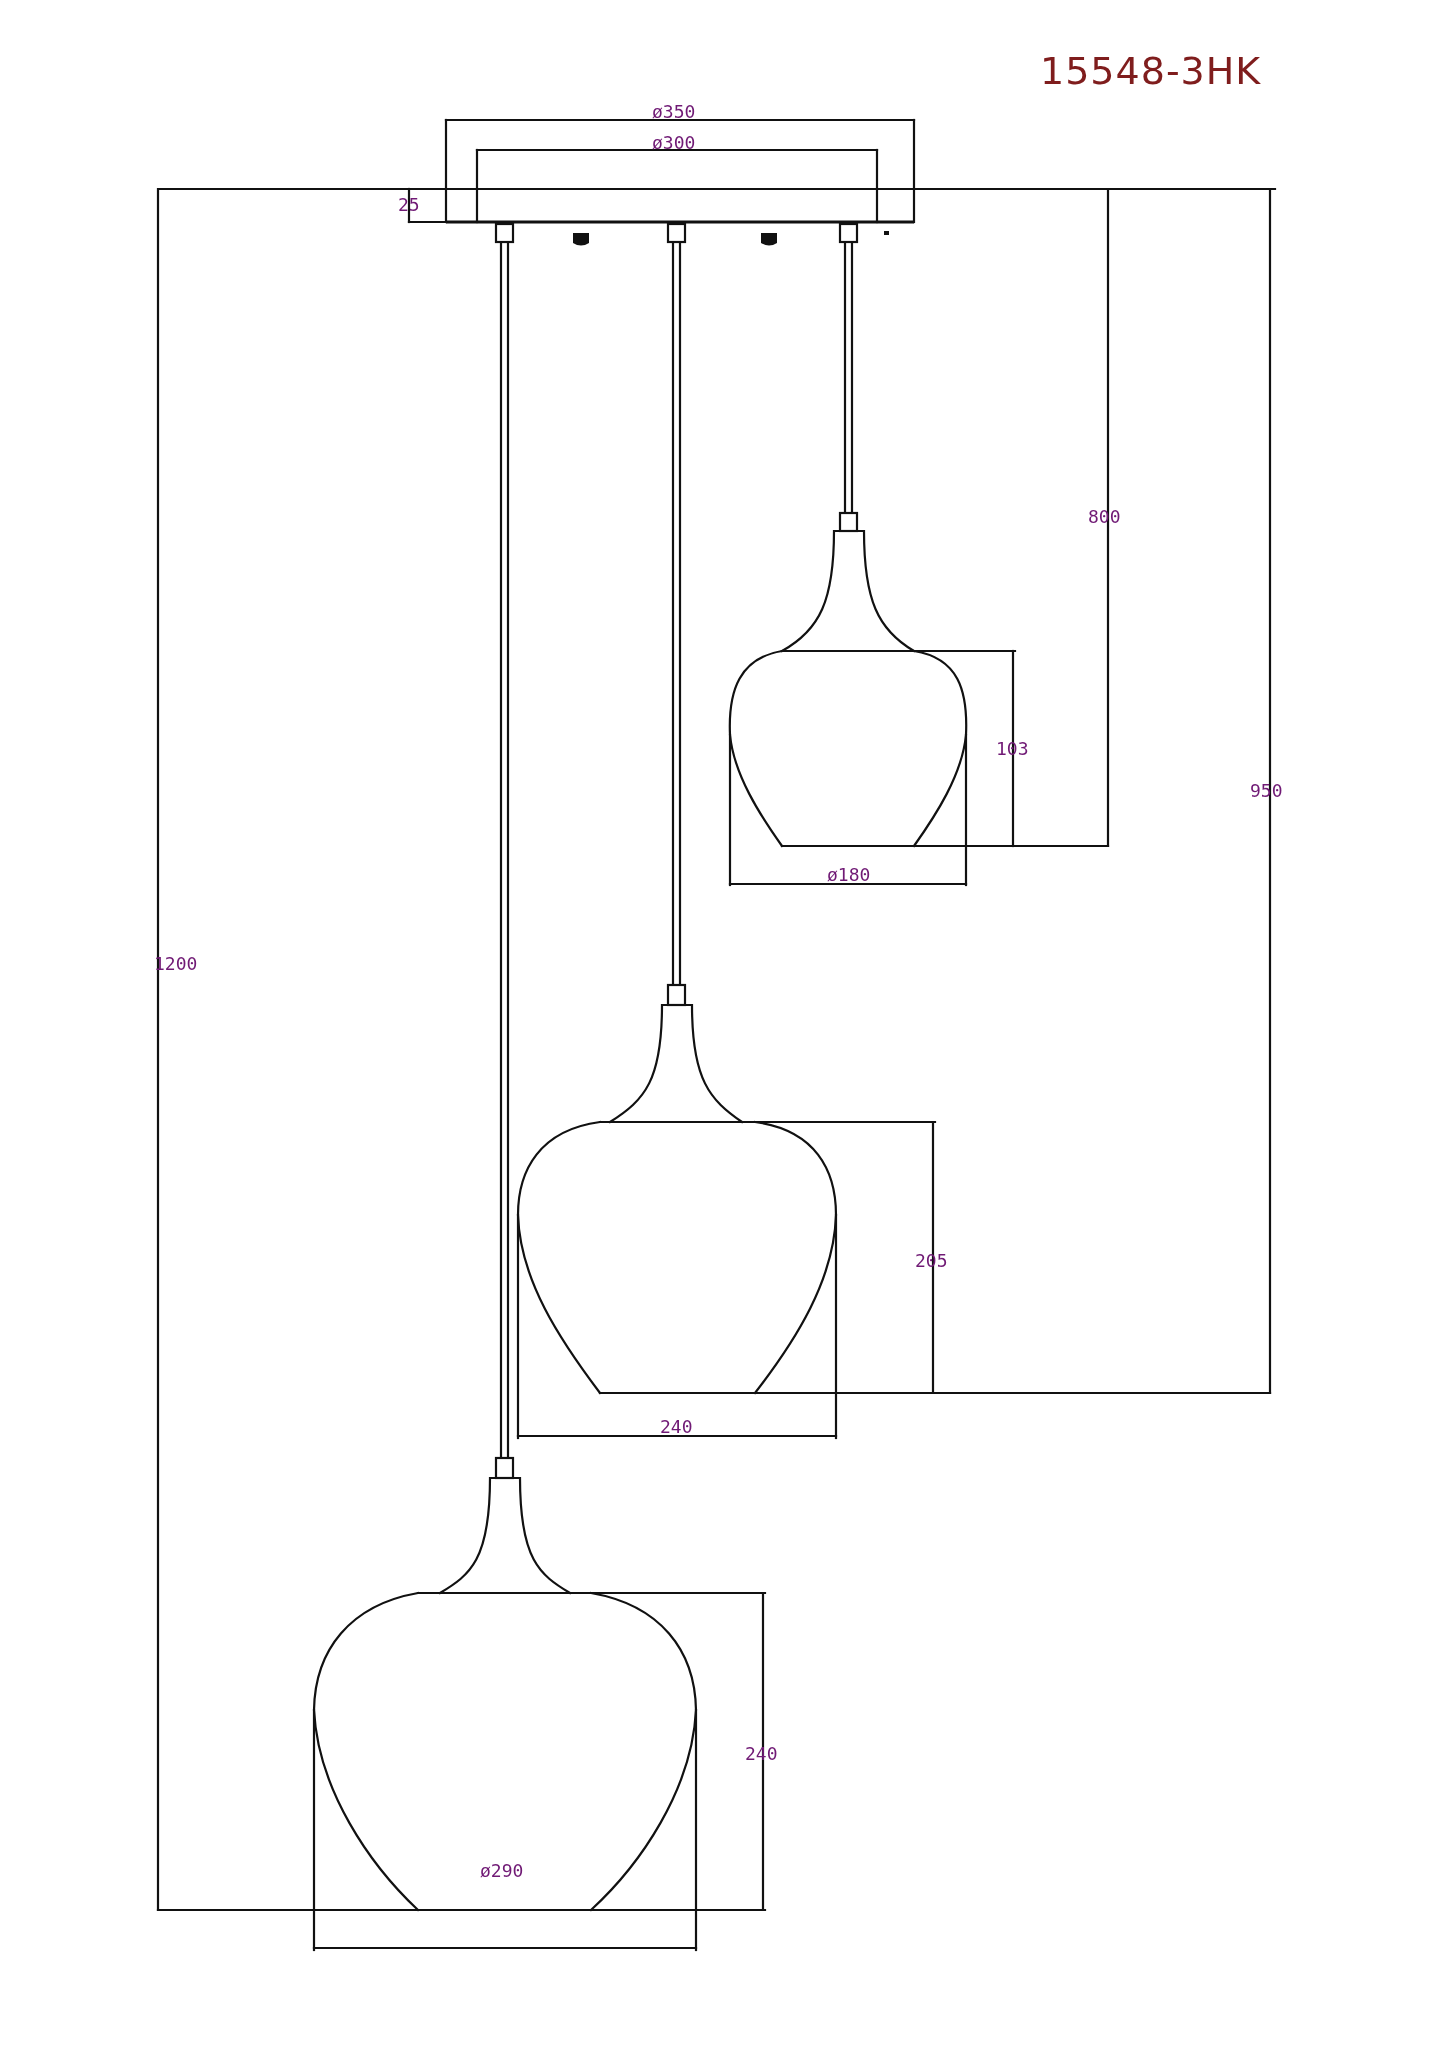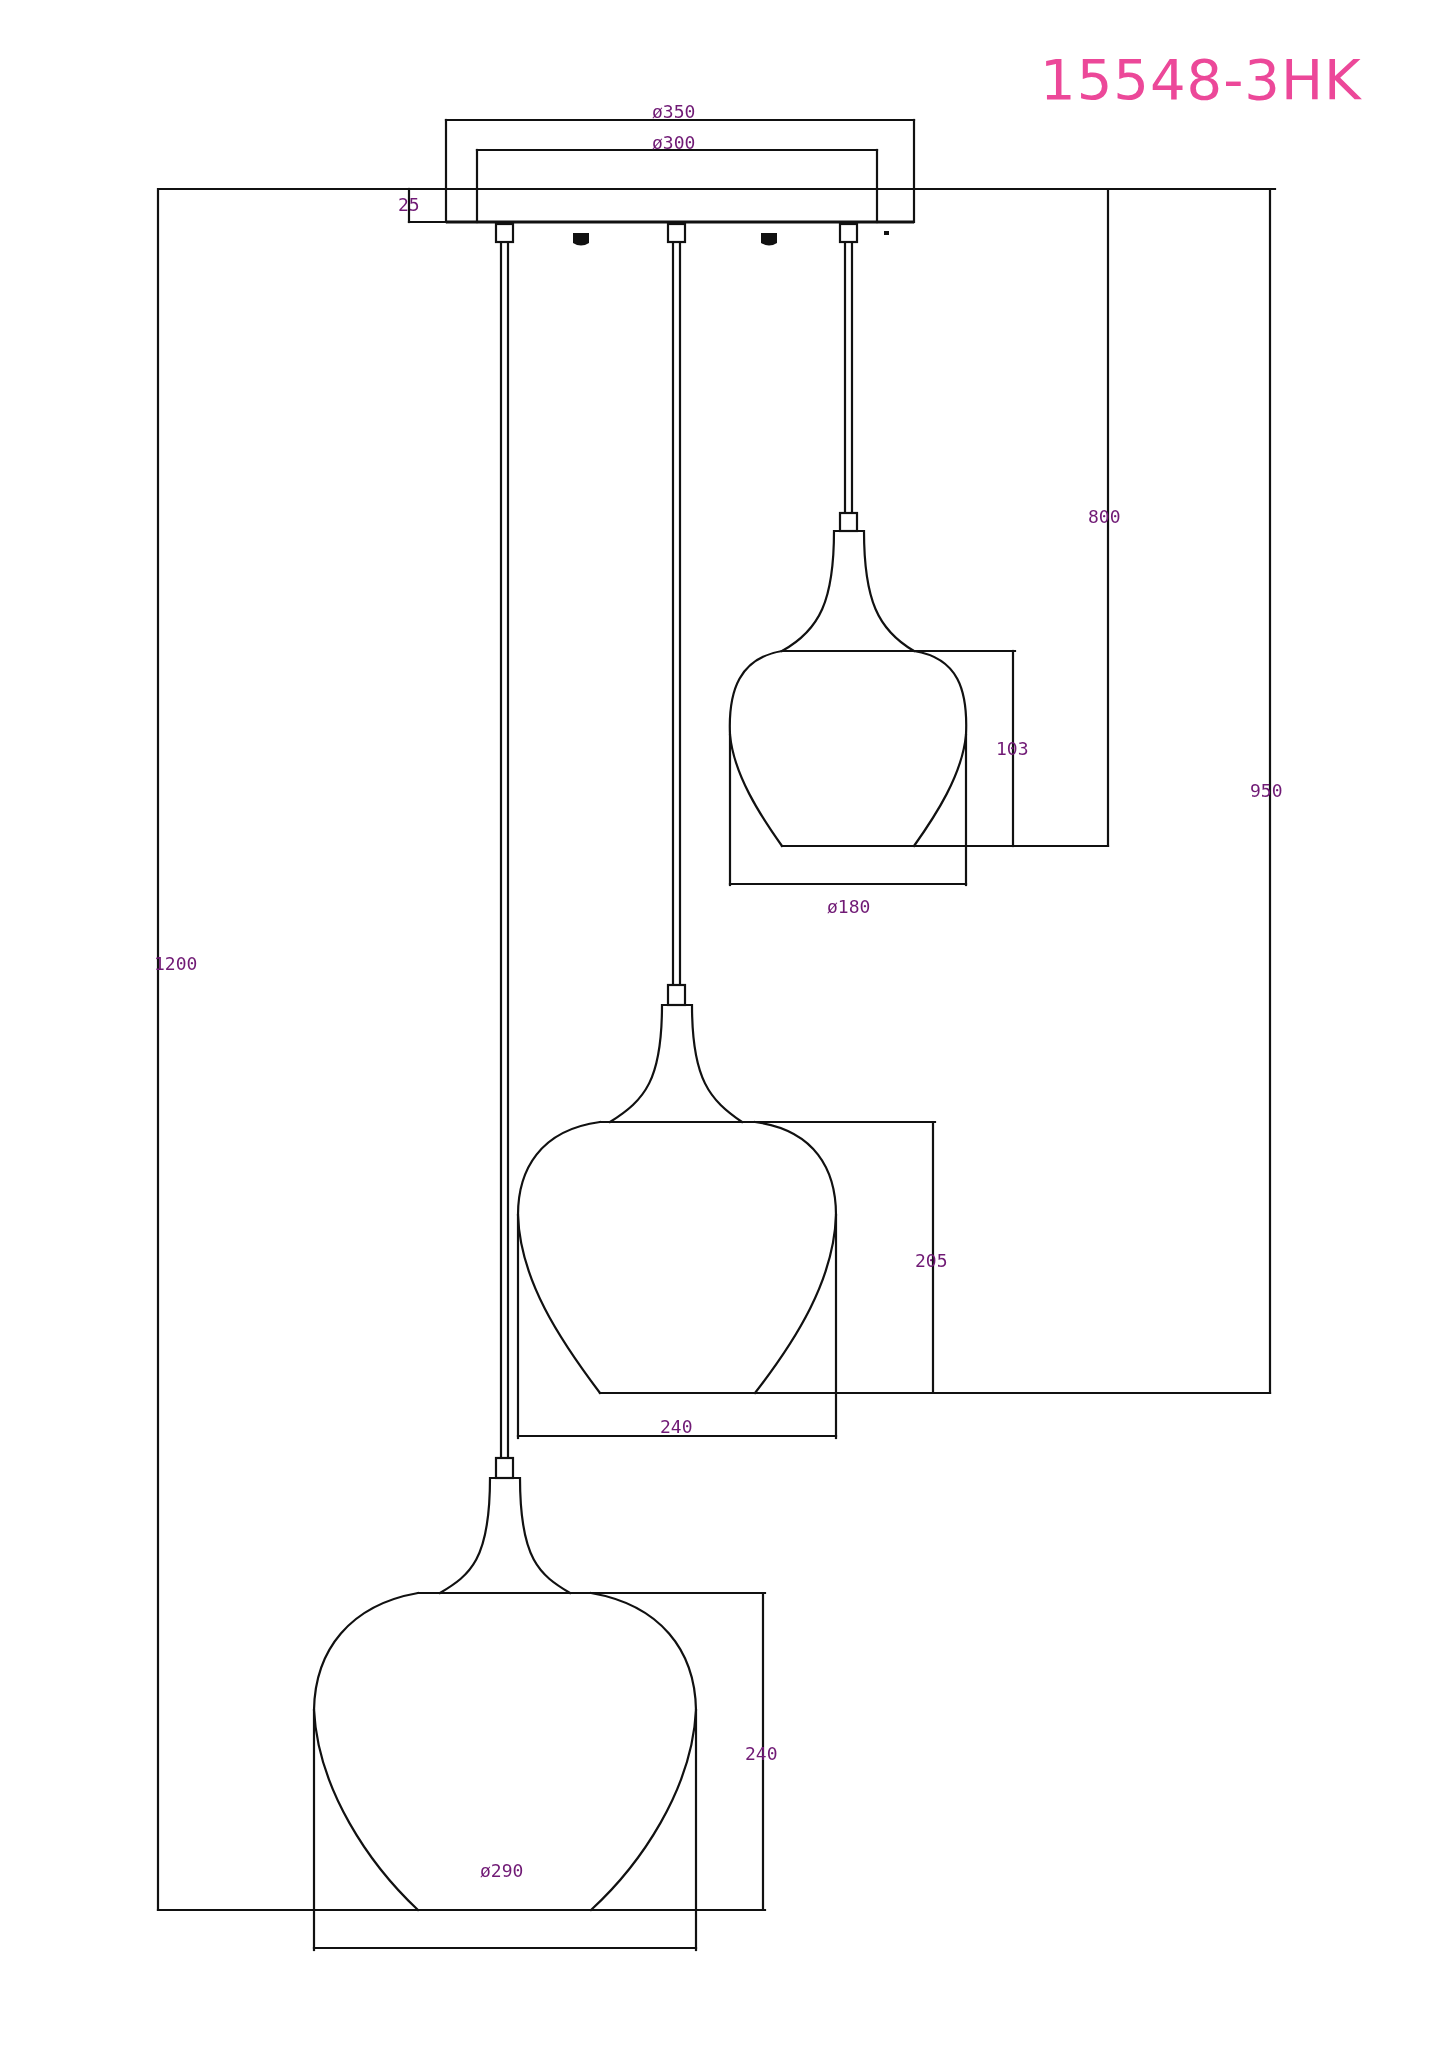--- a/index.html
+++ b/index.html
@@ -1,21 +1,21 @@
 <!DOCTYPE html>
 <html><head>
   <meta charset="utf-8">
   <style>
     html, body { margin: 0; padding: 0; background: #ffffff; }
     body { width: 1445px; height: 2045px; position: relative; overflow: hidden; font-family: "DejaVu Sans", sans-serif; }
     #drawing { position: absolute; left: 0; top: 0; width: 1445px; height: 2045px; }
     .ln { stroke: #111; stroke-width: 2.2; fill: none; stroke-linecap: square; }
     .ln-thick { stroke: #111; stroke-width: 3.2; fill: none; }
     .shade { fill: #111; stroke: none; }
-    .title { position: absolute; left: 1040px; top: 52px; font-family: "DejaVu Sans", sans-serif; font-size: 56px; color: #ec4899; letter-spacing: 1px; line-height: 1; }
+    .title { position: absolute; left: 1040px; top: 52px; font-family: "DejaVu Sans", sans-serif; font-size: 38px; color: #7f1d1d; letter-spacing: 1px; line-height: 1; }
     .dim { position: absolute; font-family: "DejaVu Sans Mono", monospace; font-size: 18px; color: #701a75; background: transparent; line-height: 1; white-space: nowrap; }
   </style>
 </head>
 <body>
 
 <div class="title">15548-3HK</div>
 
 <svg id="drawing" viewBox="0 0 1445 2045" xmlns="http://www.w3.org/2000/svg">
 
   <g>
@@ -92,17 +92,17 @@
   </g>
 </svg>
 
 <div class="dim" style="left:652px; top:103px;">ø350</div>
 <div class="dim" style="left:652px; top:134px;text-align:center;">ø300</div>
 <div class="dim" style="left:398px; top:196px;">25</div>
 <div class="dim" style="left:154px; top:955px;">1200</div>
 <div class="dim" style="left:1250px; top:782px;">950</div>
 <div class="dim" style="left:1088px; top:508px;">800</div>
 <div class="dim" style="left:996px; top:740px;">103</div>
-<div class="dim" style="left:827px; top:866px;margin-top:32px;">ø180</div>
+<div class="dim" style="left:827px; top:866px;">ø180</div>
 <div class="dim" style="left:915px; top:1252px;">205</div>
 <div class="dim" style="left:660px; top:1418px;">240</div>
 <div class="dim" style="left:745px; top:1745px;">240</div>
 <div class="dim" style="left:480px; top:1862px;">ø290</div>
 
 </body></html>

